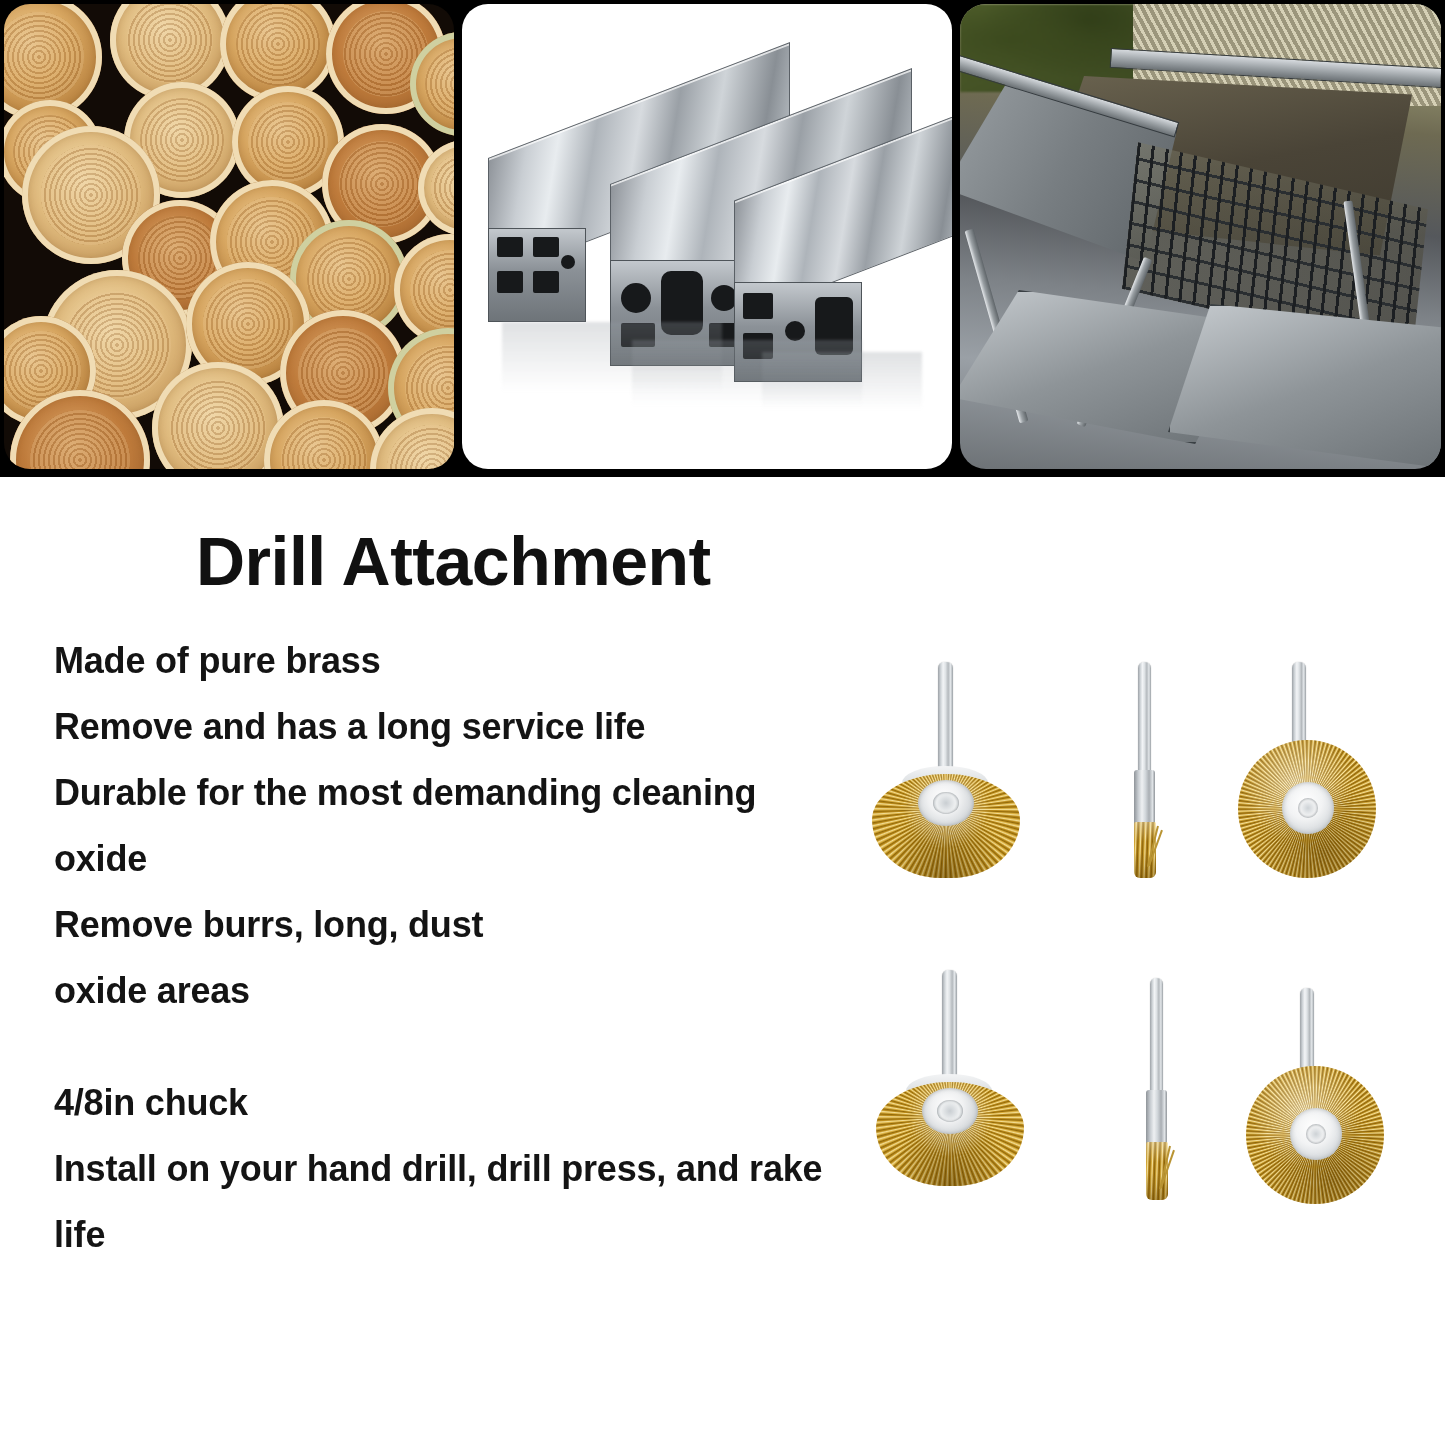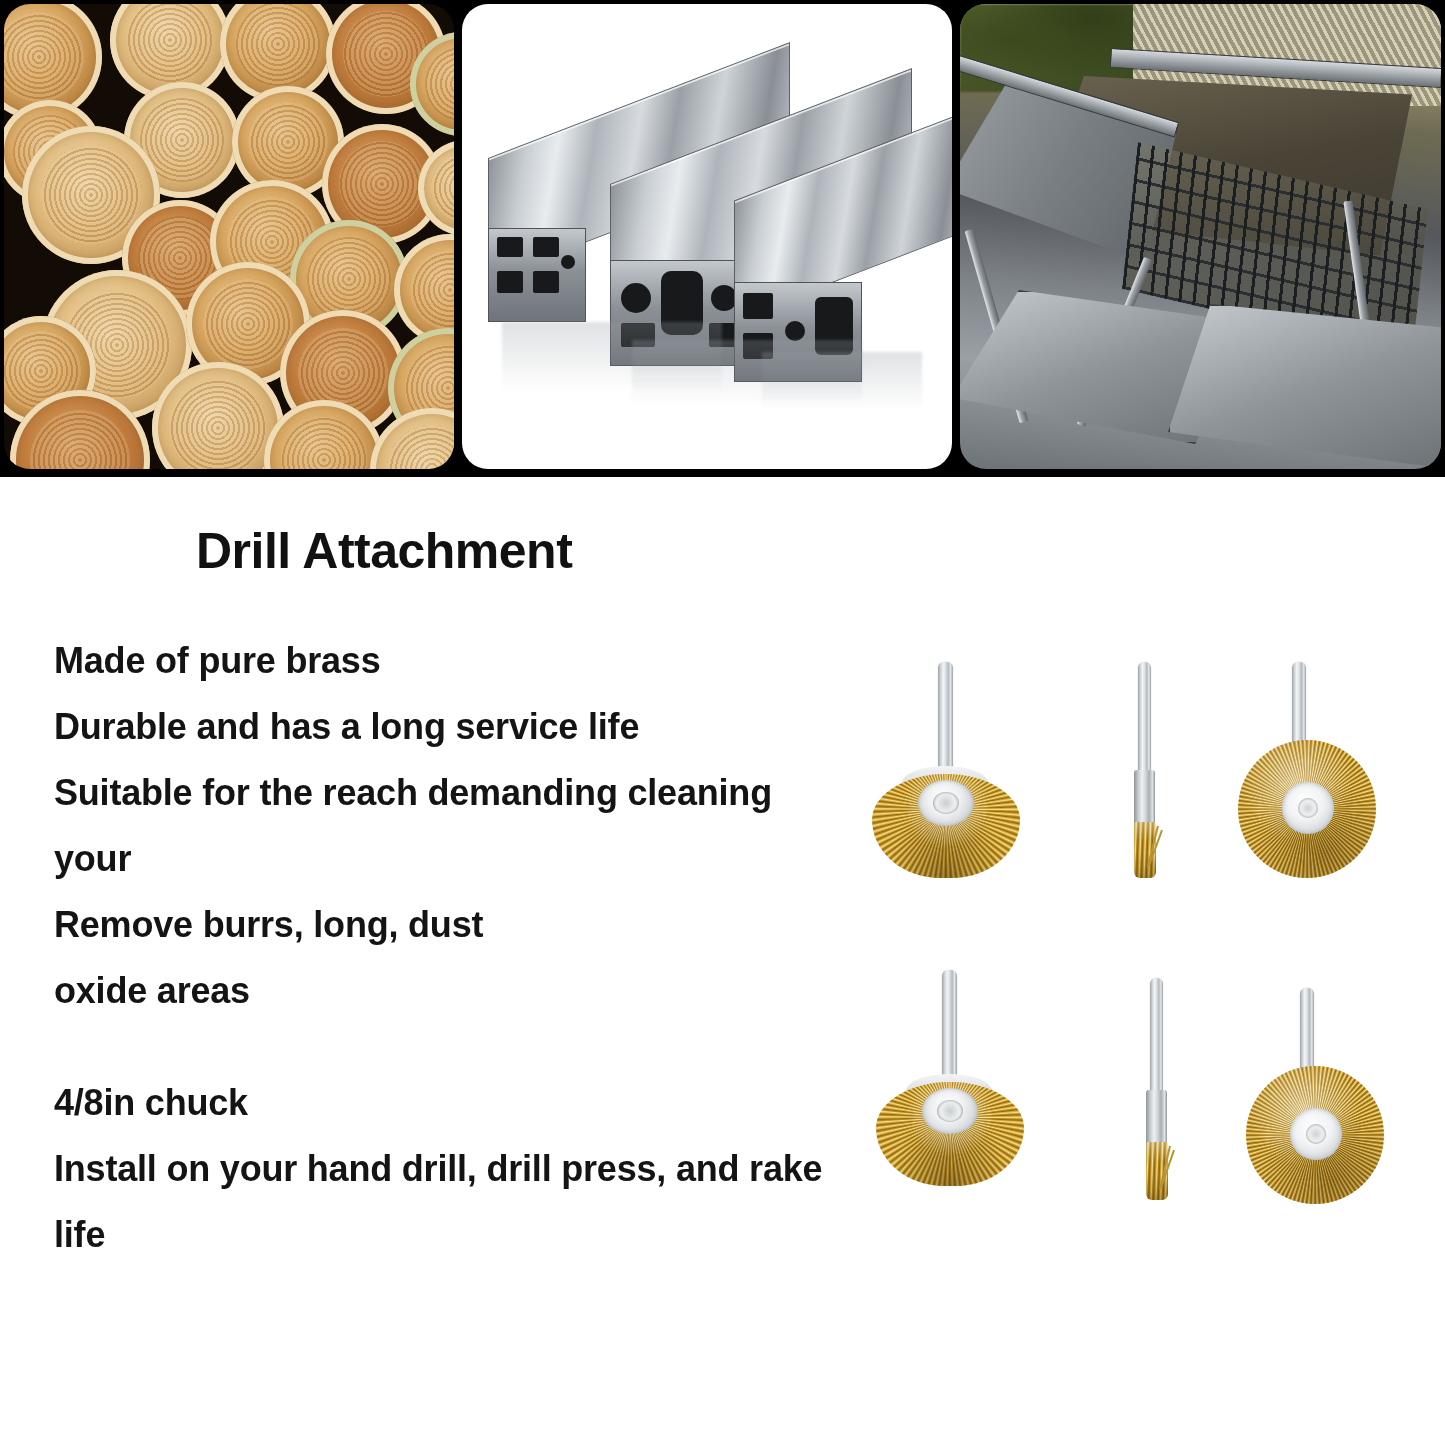--- a/index.html
+++ b/index.html
@@ -175,21 +175,21 @@
     position: absolute;
     background: linear-gradient(160deg, #c6cbcf 0%, #8e9498 50%, #6a7074 100%);
     border: 2px solid #3a4044;
   }
 
   
   .title {
     position: absolute;
     left: 196px;
     top: 522px;
-    font-size: 50px;
+    font-size: 68px;
     font-weight: 700;
     letter-spacing: -0.5px;
     color: #111111;
     white-space: nowrap;
   }
   .copy {
     position: absolute;
     left: 54px;
     top: 628px;
     width: 800px;
@@ -440,23 +440,23 @@
       </div>
     </div>
   </div>
 
 </div>
 
 <div class="title">Drill Attachment</div>
 
 <div class="copy">
   <div class="line">Made of pure brass</div>
-  <div class="line">Durable and has a long service life</div>
-  <div class="line">Suitable for the reach demanding cleaning</div>
-  <div class="line">your</div>
+  <div class="line">Remove and has a long service life</div>
+  <div class="line">Durable for the most demanding cleaning</div>
+  <div class="line">oxide</div>
   <div class="line">Remove burrs, long, dust</div>
   <div class="line">oxide areas</div>
 
   <div class="spacer"></div>
 
   <div class="line">4/8in chuck</div>
   <div class="line">Install on your hand drill, drill press, and rake</div>
   <div class="line">life</div>
 </div>
 

